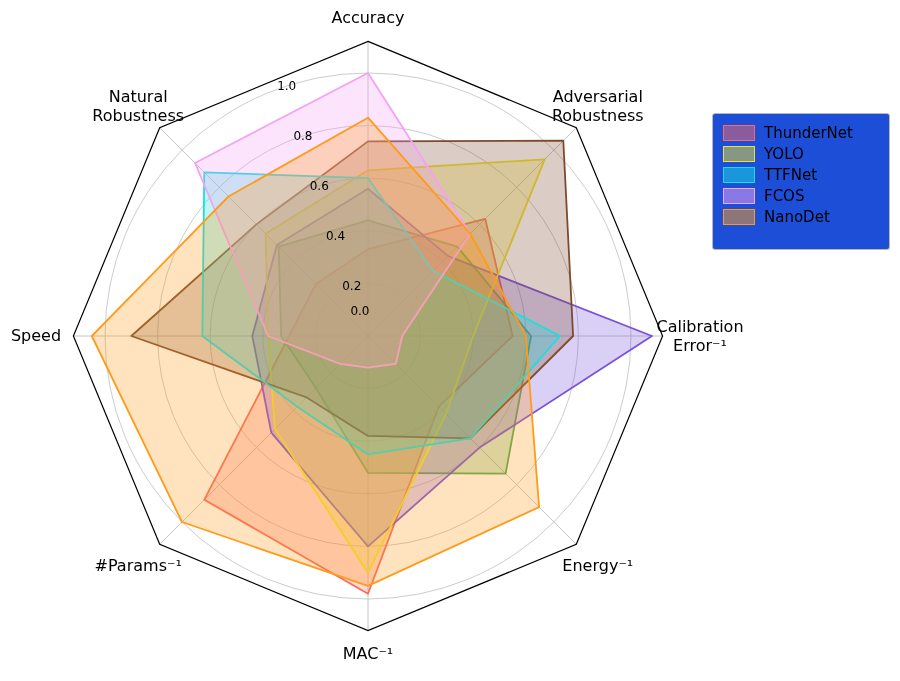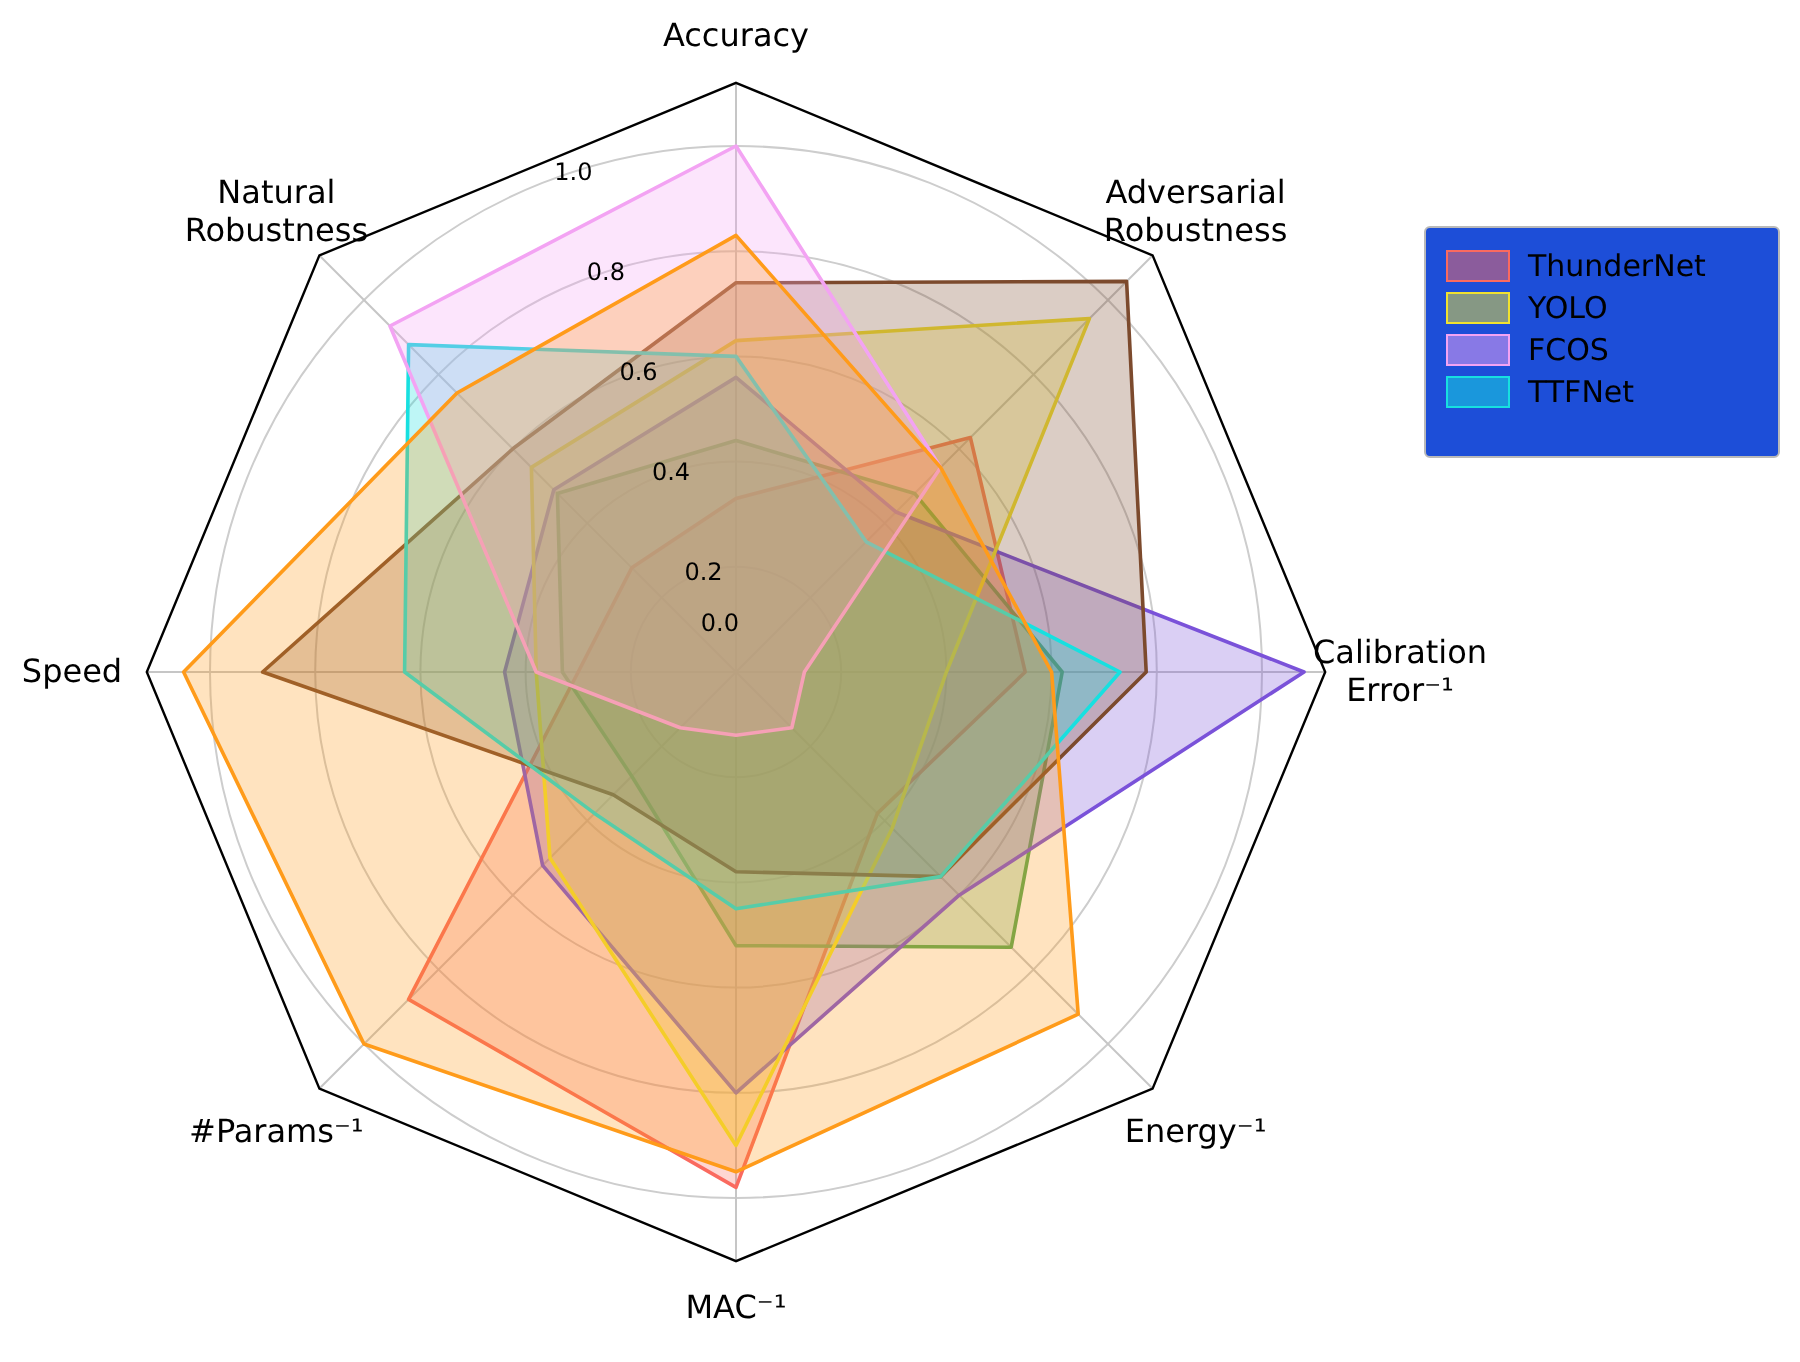--- a/index.html
+++ b/index.html
@@ -64,21 +64,25 @@
   <div id="legend">
       <div class="legend-item">
         <span class="legend-swatch" style="background: rgba(250, 106, 95, 0.5); border: 1px solid rgb(250, 106, 95);"></span>
         <span class="legend-label">ThunderNet</span>
       </div>
       <div class="legend-item">
         <span class="legend-swatch" style="background: rgba(240, 225, 48, 0.5); border: 1px solid rgb(240, 225, 48);"></span>
         <span class="legend-label">YOLO</span>
       </div>
       <div class="legend-item">
+        <span class="legend-swatch" style="background: rgba(23, 224, 224, 0.5); border: 1px solid rgb(23, 224, 224);"></span>
+        <span class="legend-label">TTFNet</span>
+      </div>
+      <div class="legend-item">
         <span class="legend-swatch" style="background: rgba(243, 163, 243, 0.5); border: 1px solid rgb(243, 163, 243);"></span>
         <span class="legend-label">FCOS</span>
       </div>
       <div class="legend-item">
-        <span class="legend-swatch" style="background: rgba(23, 224, 224, 0.5); border: 1px solid rgb(23, 224, 224);"></span>
-        <span class="legend-label">TTFNet</span>
+        <span class="legend-swatch" style="background: rgba(255, 155, 26, 0.5); border: 1px solid rgb(255, 155, 26);"></span>
+        <span class="legend-label">NanoDet</span>
       </div>
     </div>
 </div>
 
 </body></html>

